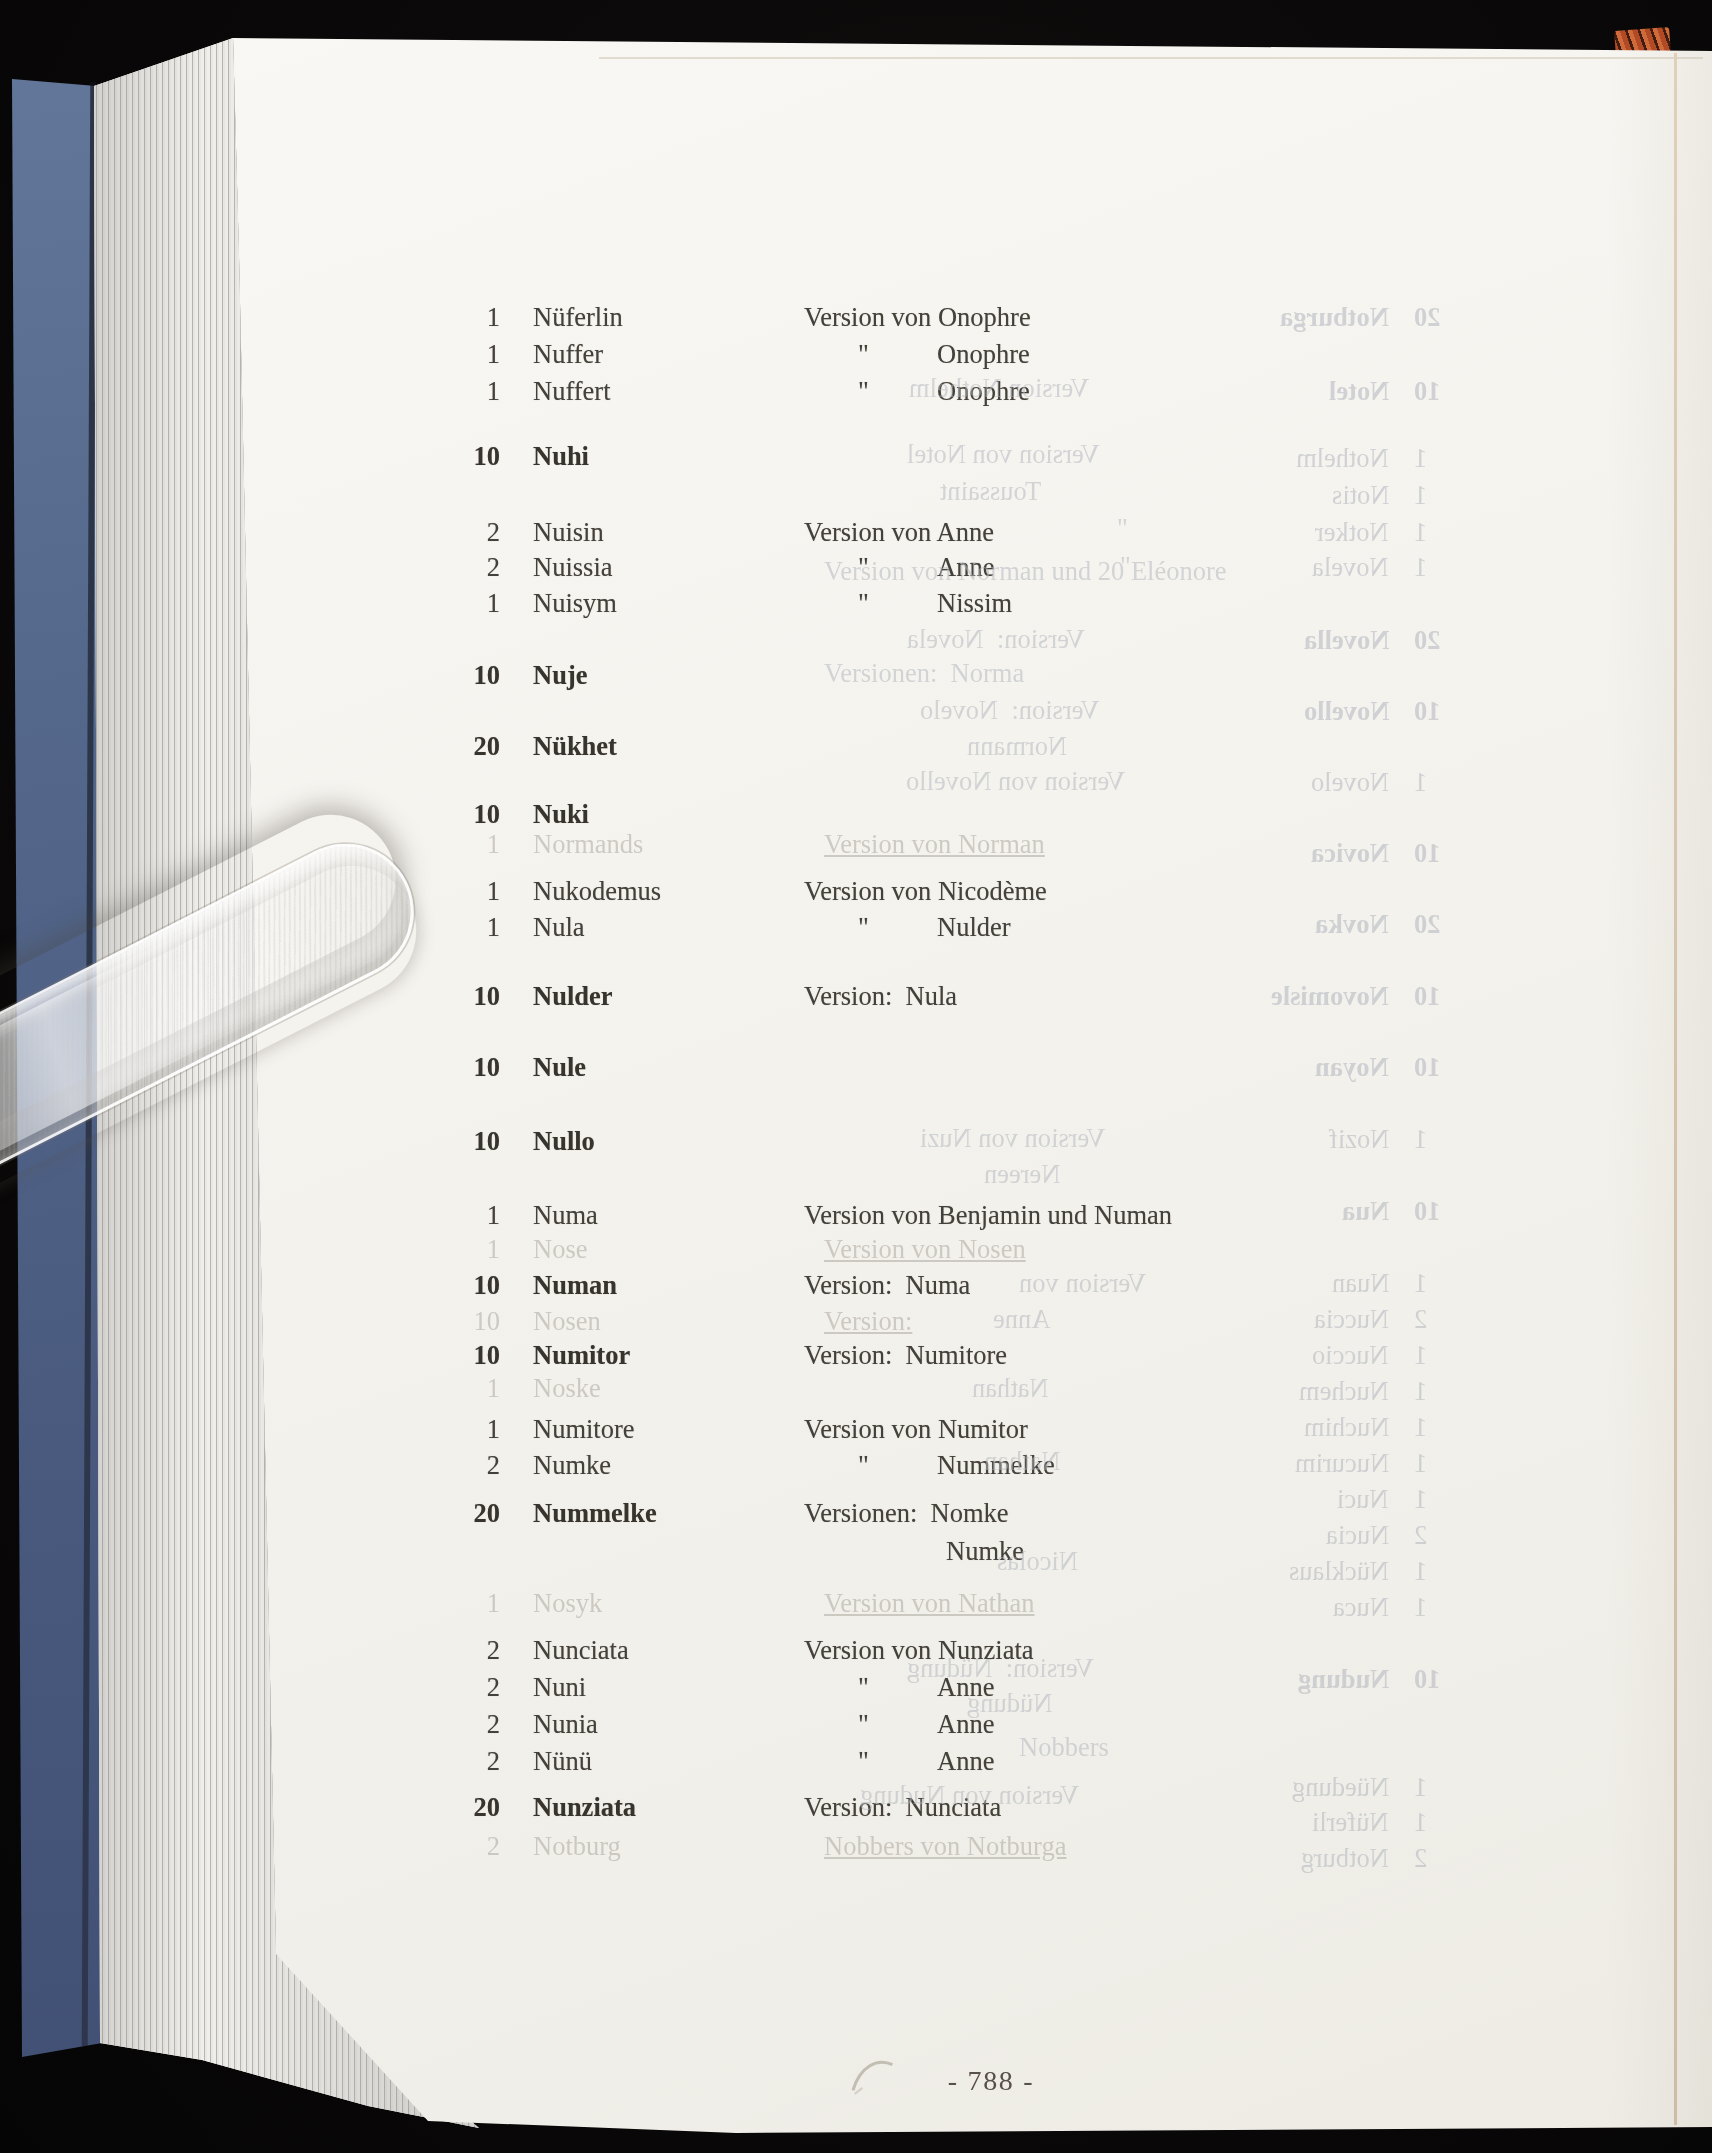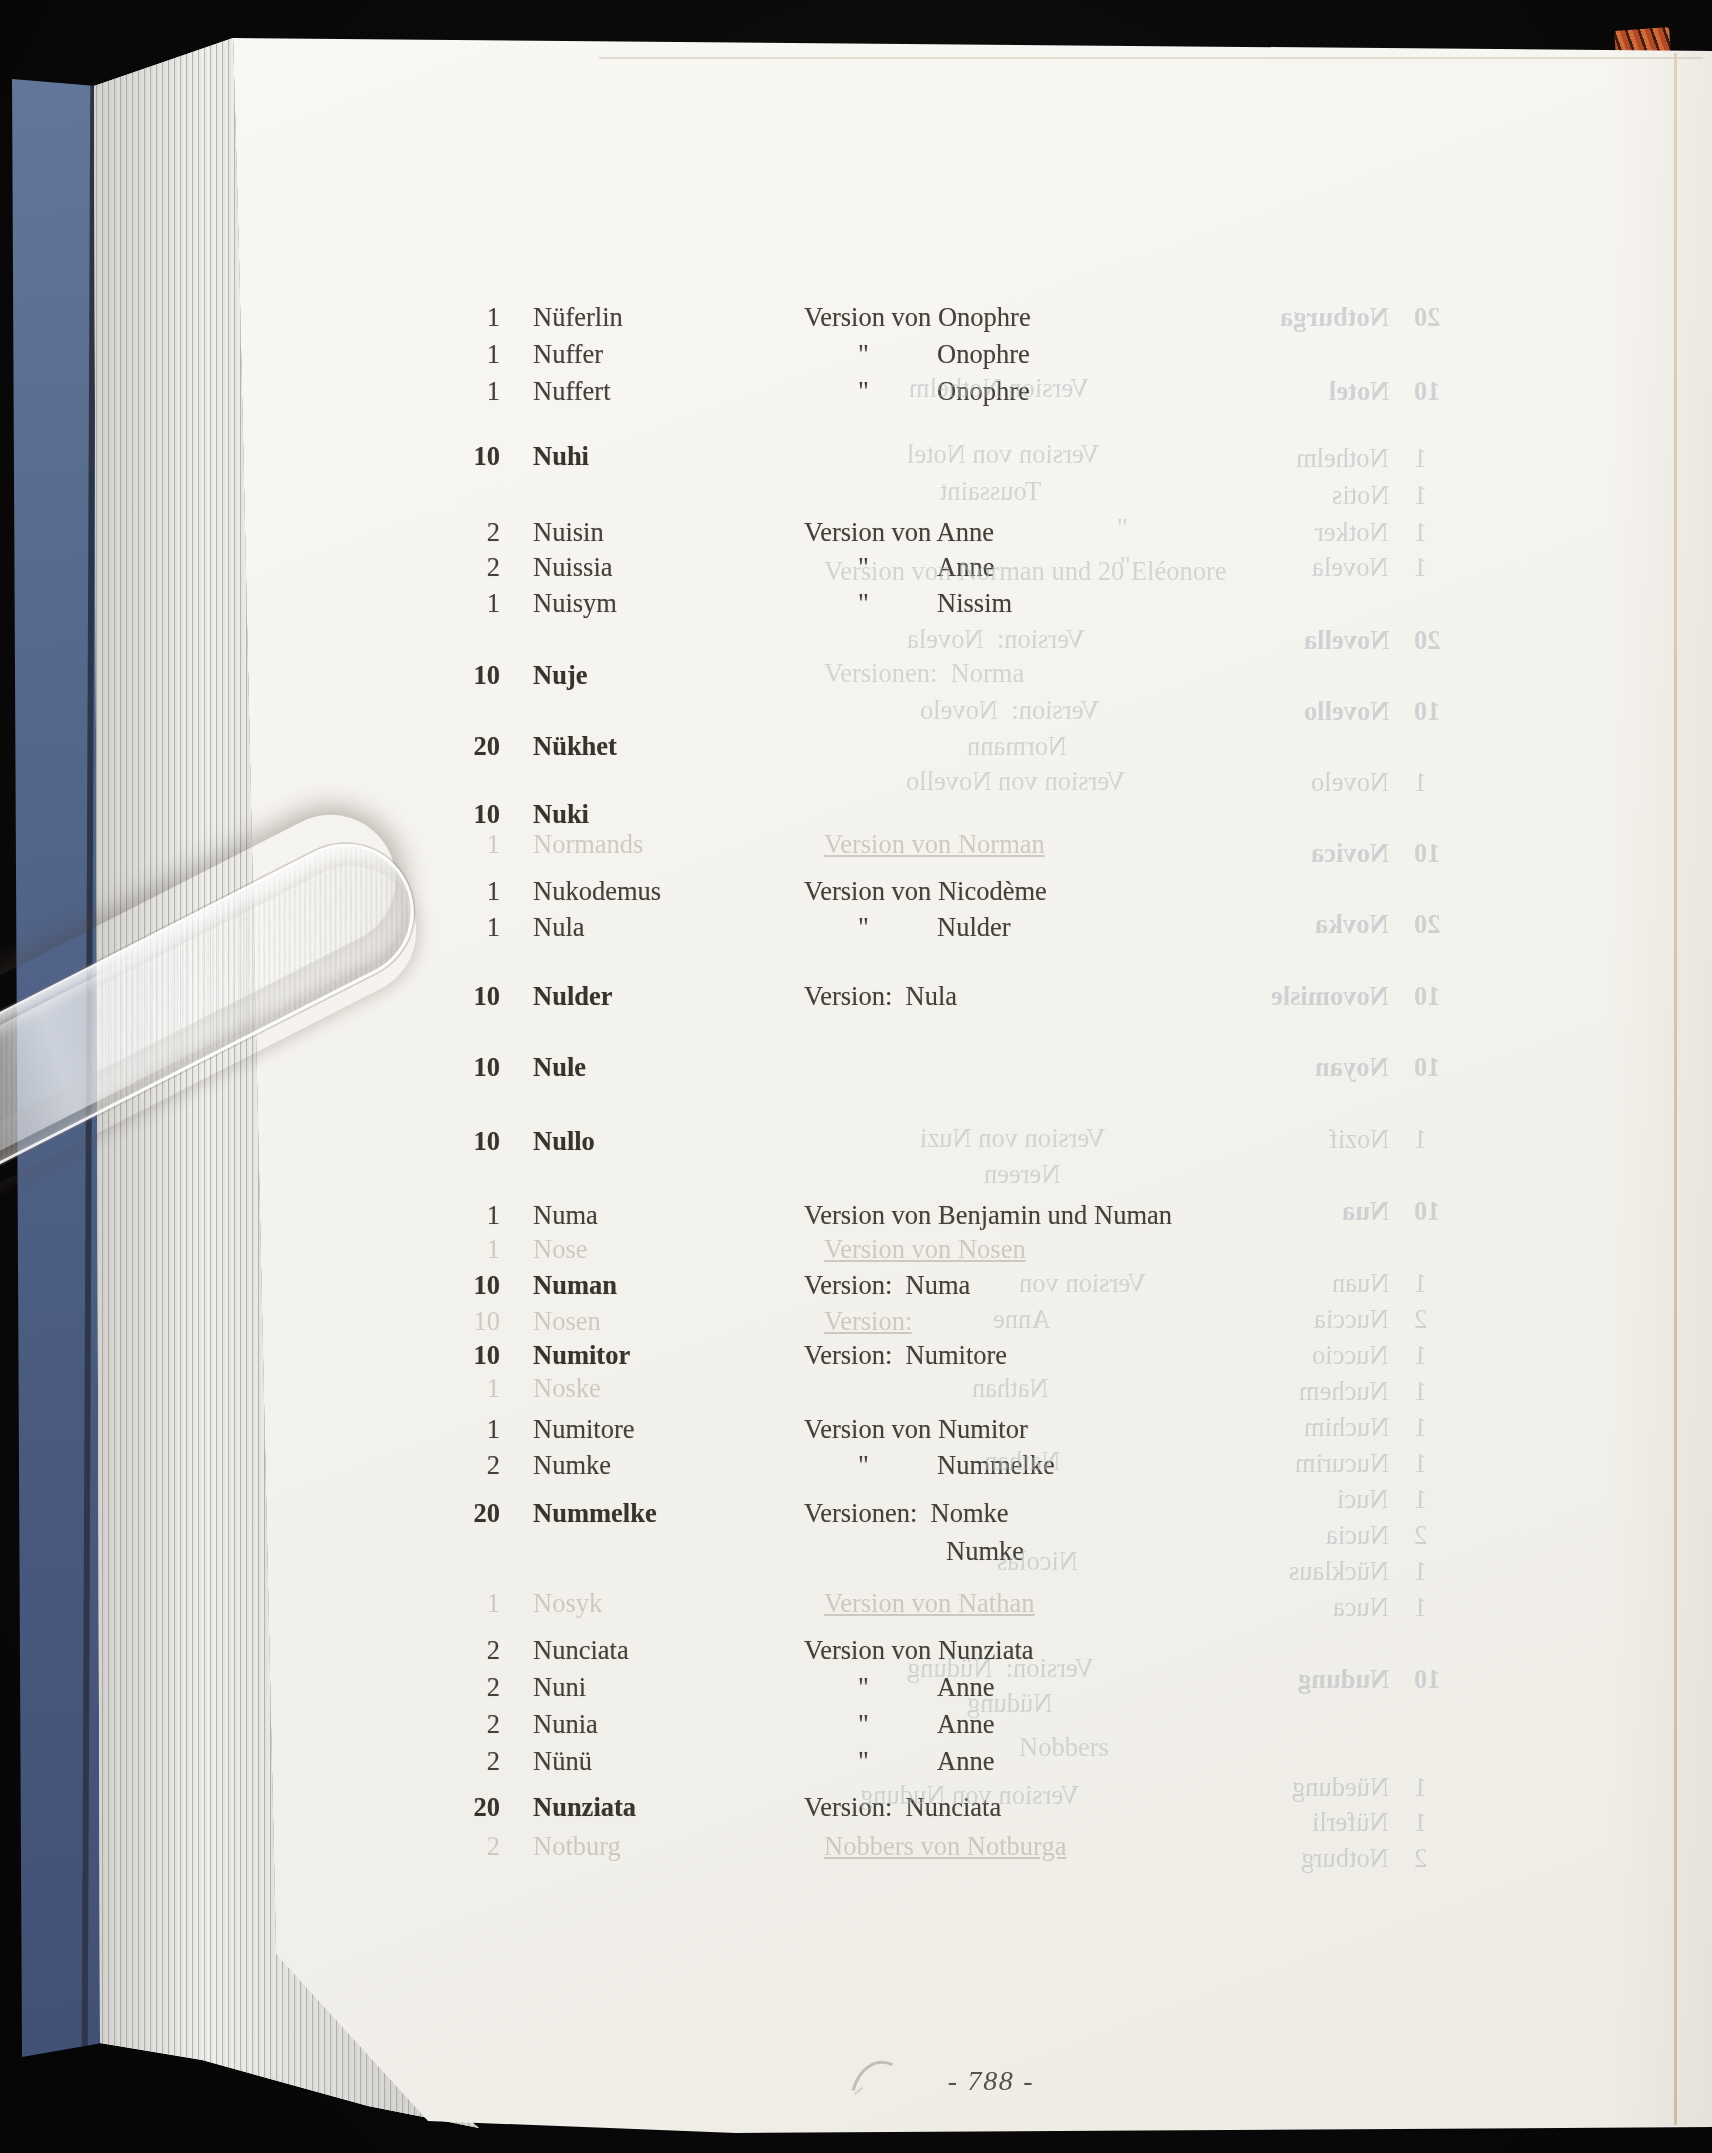--- a/index.html
+++ b/index.html
@@ -68,21 +68,21 @@
      color:#b2b6bf;opacity:.55;filter:blur(0.6px);}
   .grow .gname{position:absolute;right:75px;display:inline-block;transform:scaleX(-1);}
   .grow .gnum{position:absolute;left:224px;display:inline-block;transform:scaleX(-1);}
   .grow.gbold{font-weight:bold;}
   .frow{position:absolute;left:0;width:1472px;height:34px;font-size:26.5px;line-height:34px;
      color:#a8a39a;opacity:.5;filter:blur(0.5px);}
   .frow .num{position:absolute;left:406px;width:94px;text-align:right;}
   .frow .name{position:absolute;left:533px;}
   .frow .ver{position:absolute;left:824px;white-space:pre;text-decoration:underline;}
   .pagenum{position:absolute;left:897px;top:2065px;width:188px;text-align:center;
-     font-size:28px;color:#57514a;letter-spacing:1.7px;font-style:italic;}
+     font-size:28px;color:#57514a;letter-spacing:1.7px;}
   .pencil{position:absolute;left:846px;top:2051px;}
 </style>
 </head>
 <body>
 
 <div class="stage">
 
   <div class="cover"></div>
   <div class="cover-gap"></div>
   <div class="stack"></div>

